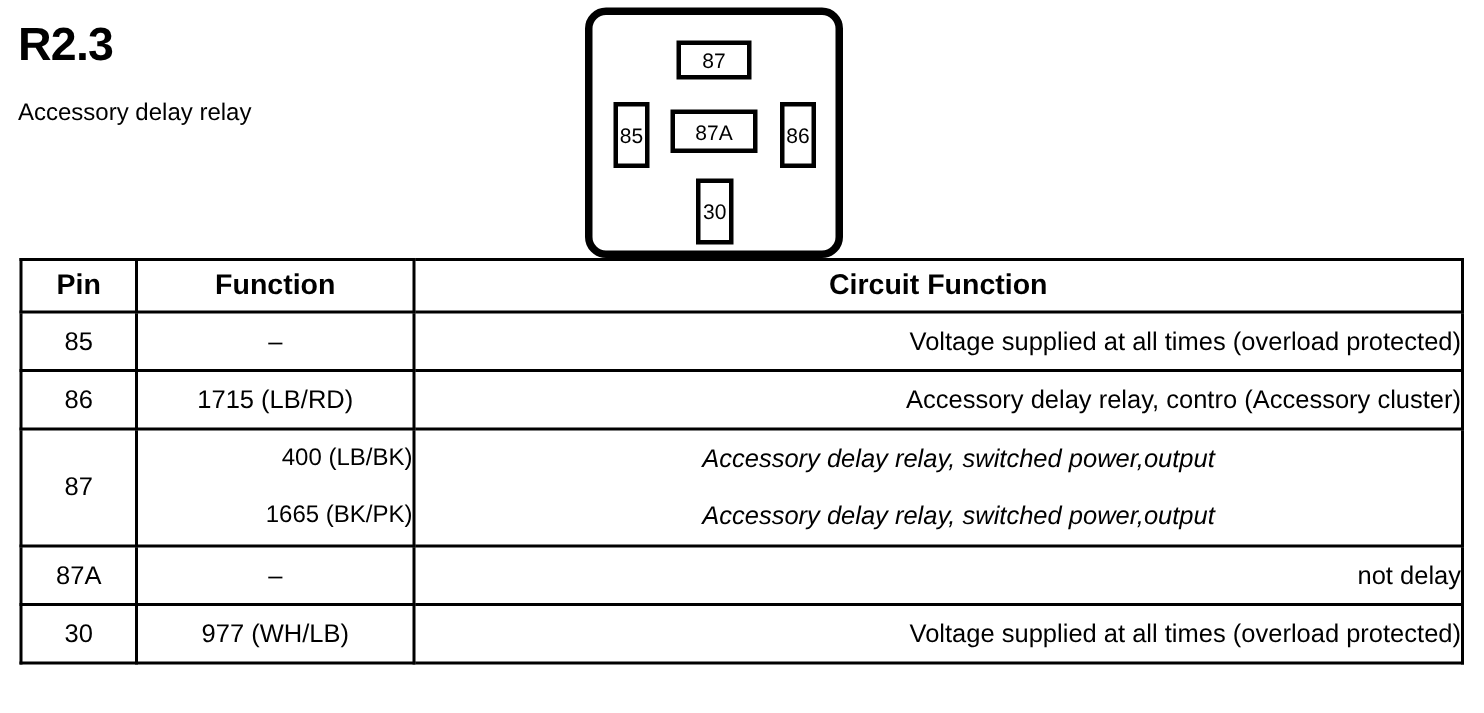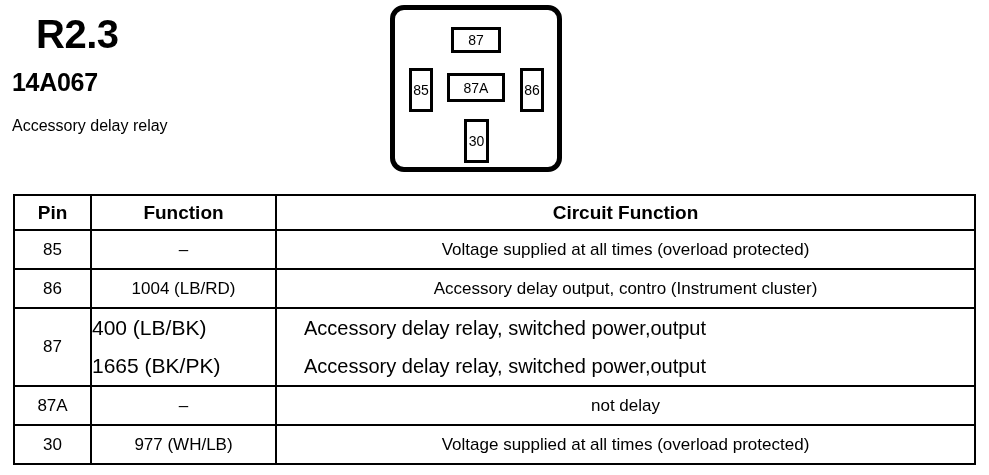--- a/index.html
+++ b/index.html
@@ -17,25 +17,24 @@
   }
 
   
   #header-block {
     position: absolute;
     left: 12px;
     top: 14px;
     width: 330px;
   }
   #relay-id {
-    font-size: 40px;
+    font-size: 31px;
     font-weight: bold;
     line-height: 1.0;
     letter-spacing: -0.5px;
-    margin-left: 24px;
   }
   #part-number {
     font-size: 25px;
     font-weight: bold;
     line-height: 1.0;
     margin-top: 16px;
     letter-spacing: -0.3px;
   }
   #relay-description {
     font-size: 16px;
@@ -108,21 +107,21 @@
     left: 74px;
     top: 114px;
     width: 25px;
     height: 44px;
   }
 
   
   #pin-table-wrap {
     position: absolute;
     left: 13px;
-    top: 194px;
+    top: 172px;
     width: 963px;
   }
   table#pin-table {
     border-collapse: collapse;
     width: 963px;
     table-layout: fixed;
     font-size: 17px;
   }
   table#pin-table th,
   table#pin-table td {
@@ -142,50 +141,50 @@
 
   td.cell-pin {
     text-align: center;
     font-size: 17px;
   }
   td.cell-circuit {
     text-align: center;
     font-size: 17px;
   }
   td.cell-function {
-    text-align: center;
+    text-align: right;
     padding-left: 27px;
     font-size: 17px;
   }
   tr.data-row > td { height: 37px; }
 
   
   td.cell-multi {
     padding: 0;
   }
   .subline {
     height: 38px;
     line-height: 38px;
-    text-align: left;
-    font-size: 21px;
+    text-align: right;
+    font-size: 16px;
   }
   .subline-fn {
     height: 38px;
     line-height: 38px;
-    text-align: left;
+    text-align: center;
     padding-left: 27px;
-    font-size: 20px;
+    font-size: 17px;
+    font-style: italic;
   }
 </style>
 </head>
 <body>
 
 <div id="header-block">
   <div id="relay-id">R2.3</div>
-  <div id="part-number">14A067</div>
   <div id="relay-description">Accessory delay relay</div>
 </div>
 
 <div id="relay-diagram">
   <div id="relay-body"></div>
 
   <div class="terminal" id="terminal-87">
     <span>87</span>
   </div>
 
@@ -222,22 +221,22 @@
     </thead>
     <tbody>
       <tr class="data-row">
         <td class="cell-pin">85</td>
         <td class="cell-circuit">–</td>
         <td class="cell-function">Voltage supplied at all times (overload protected)</td>
       </tr>
 
       <tr class="data-row">
         <td class="cell-pin">86</td>
-        <td class="cell-circuit">1004 (LB/RD)</td>
-        <td class="cell-function">Accessory delay output, contro (Instrument cluster)</td>
+        <td class="cell-circuit">1715 (LB/RD)</td>
+        <td class="cell-function">Accessory delay relay, contro (Accessory cluster)</td>
       </tr>
 
       <tr>
         <td class="cell-pin">87</td>
         <td class="cell-multi">
           <div class="subline">400 (LB/BK)</div>
           <div class="subline">1665 (BK/PK)</div>
         </td>
         <td class="cell-multi">
           <div class="subline-fn">Accessory delay relay, switched power,output</div>

